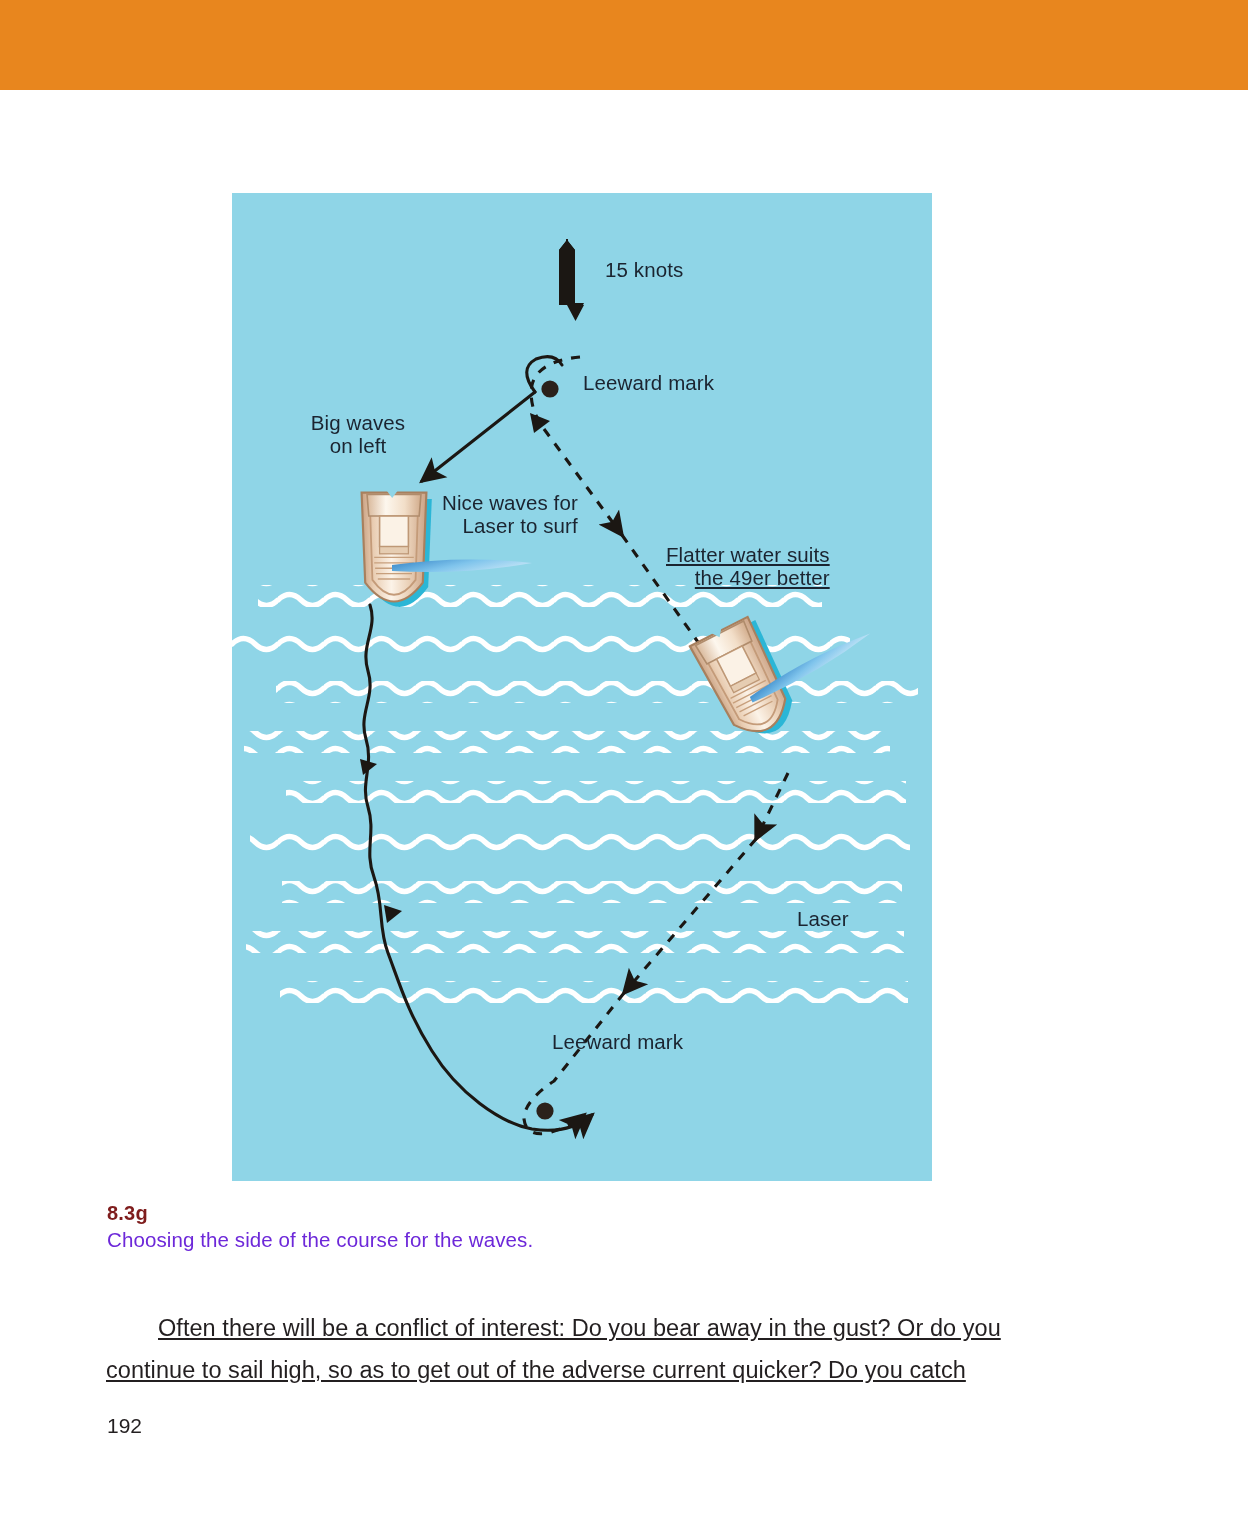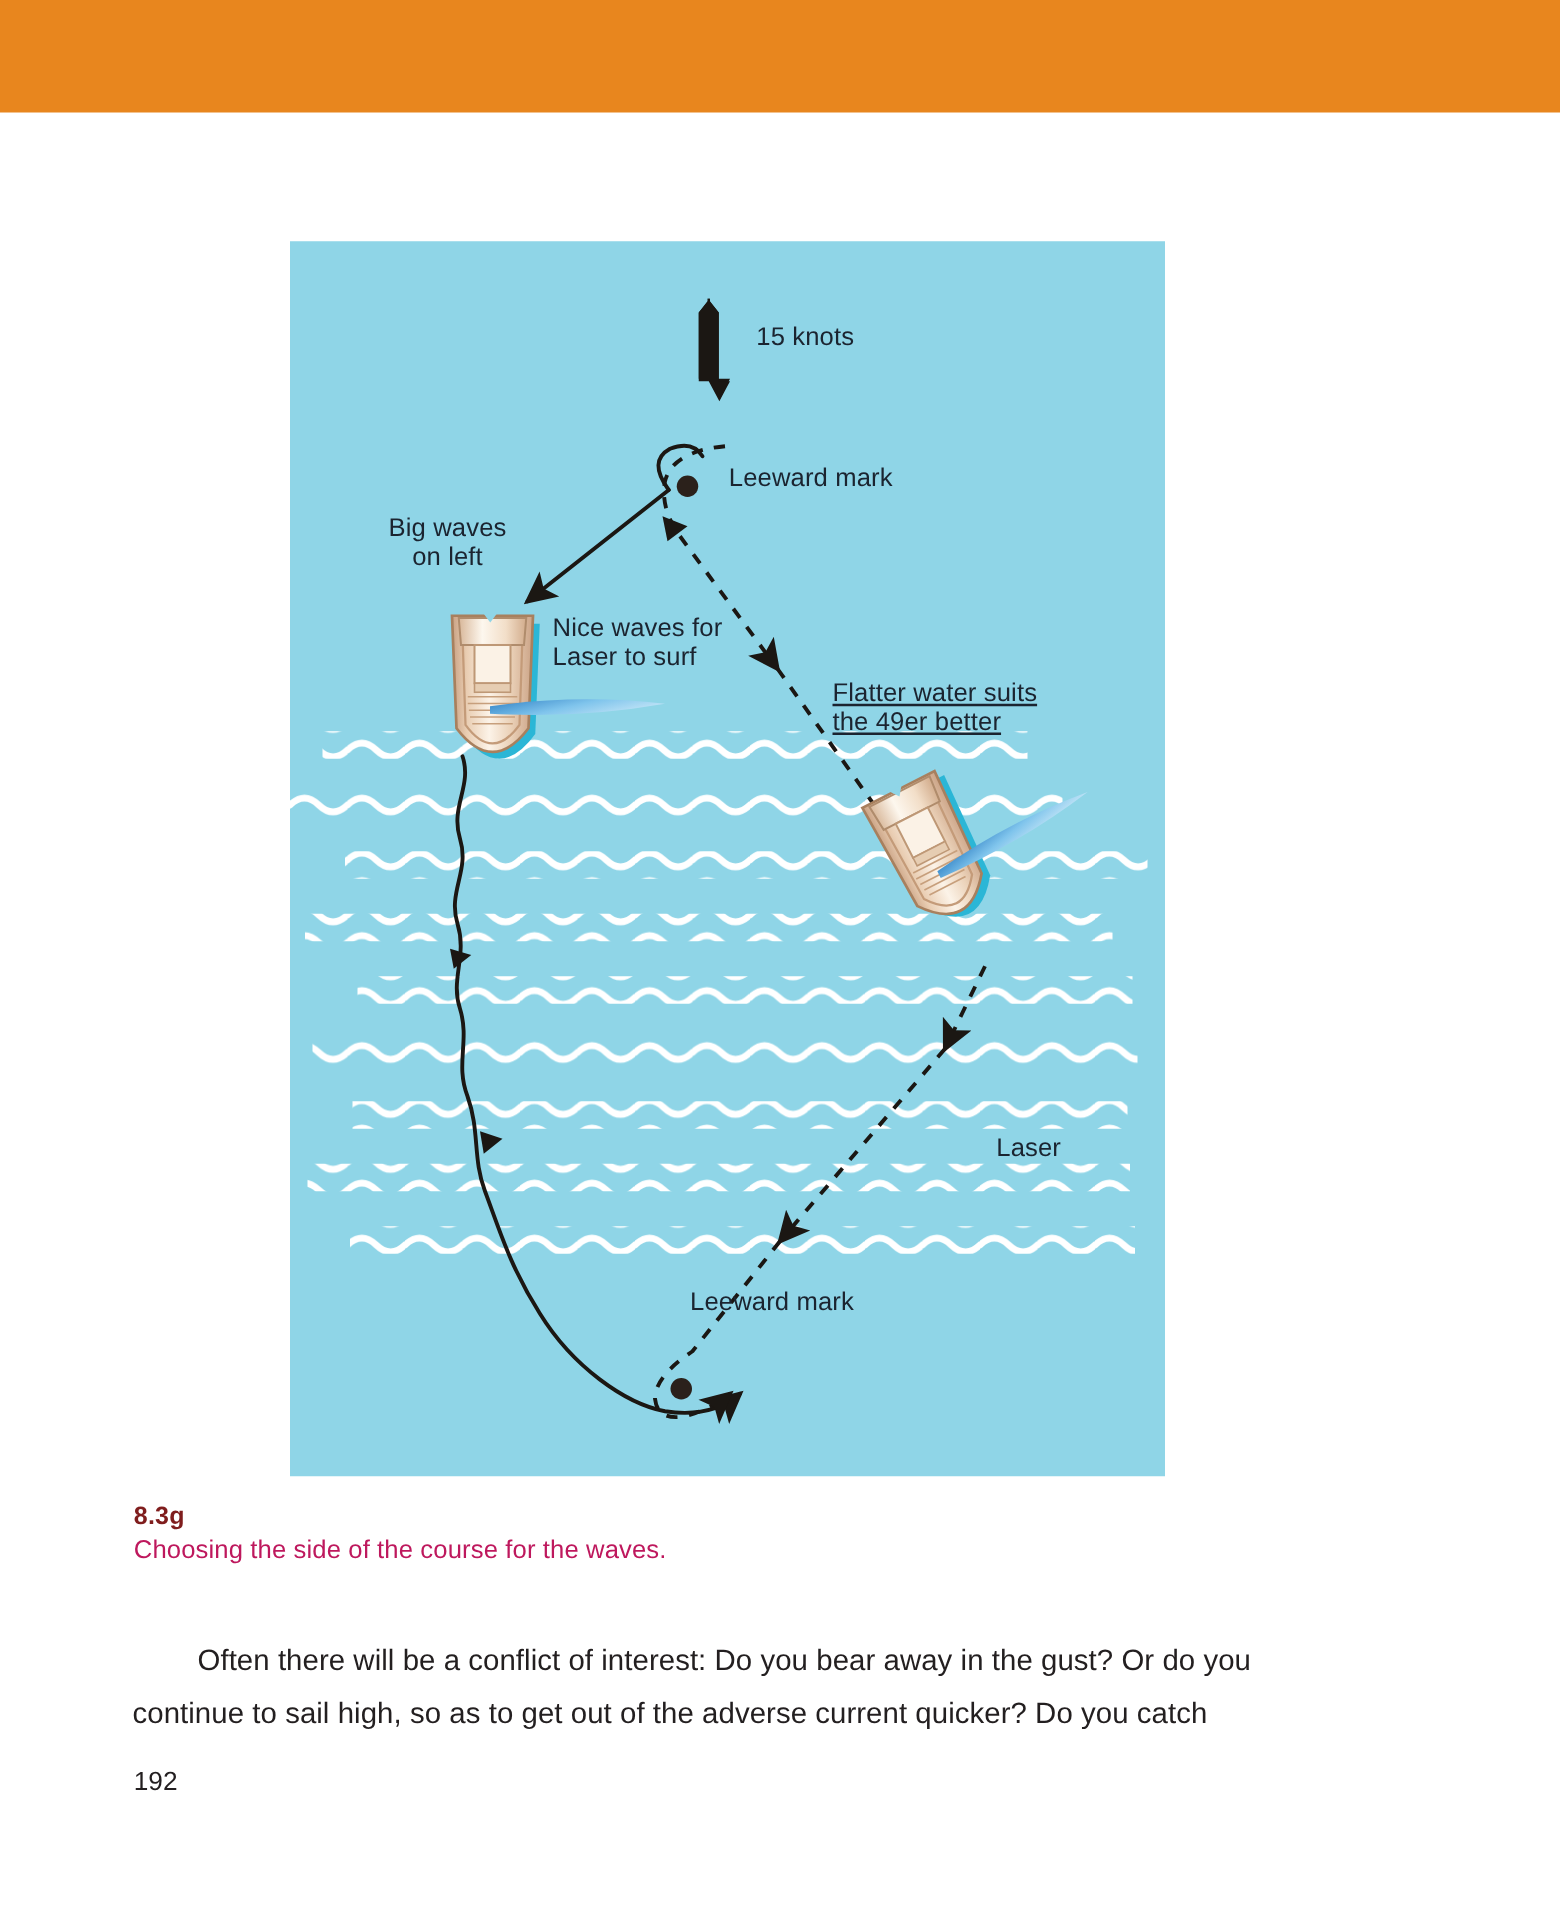--- a/index.html
+++ b/index.html
@@ -45,53 +45,55 @@
     display: block;
   }
   .fig-label {
     position: absolute;
     color: #1B2430;
     font-size: 20.5px;
     line-height: 23px;
     letter-spacing: .1px;
     white-space: pre;
     font-family: "Liberation Sans", sans-serif;
+    text-align: right;
   }
   .fig-label.center { text-align: center; }
 
   
   #caption {
     position: absolute;
     left: 107px;
     top: 1200px;
     width: 700px;
   }
   #caption-number {
     color: #7f1d1d;
     font-weight: bold;
     font-size: 20px;
     line-height: 26px;
     letter-spacing: .2px;
   }
   #caption-text {
-    color: #be185d;
+    color: #6d28d9;
     font-size: 20.5px;
     line-height: 28px;
     letter-spacing: .1px;
   }
   
   #body-copy {
     position: absolute;
     left: 106px;
     top: 1307px;
     width: 945px;
     color: #231F20;
     font-size: 23.5px;
     line-height: 42px;
     letter-spacing: .05px;
+    text-decoration: underline;
   }
   #body-copy p { margin: 0; text-indent: 52px; }
   #page-number {
     position: absolute;
     left: 107px;
     top: 1413px;
     color: #231F20;
     font-size: 21px;
     line-height: 26px;
   }

